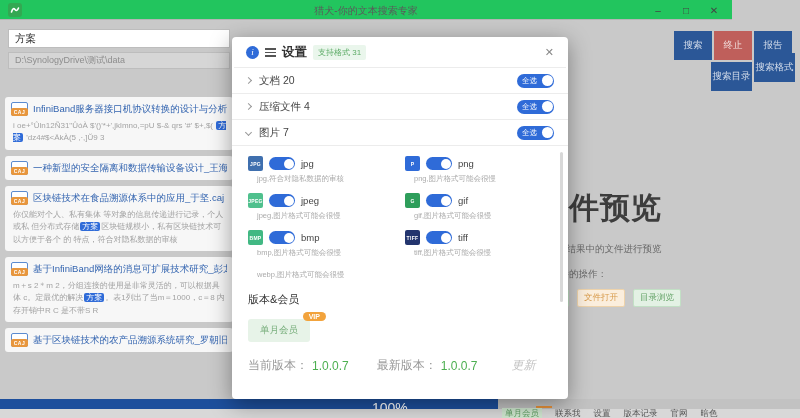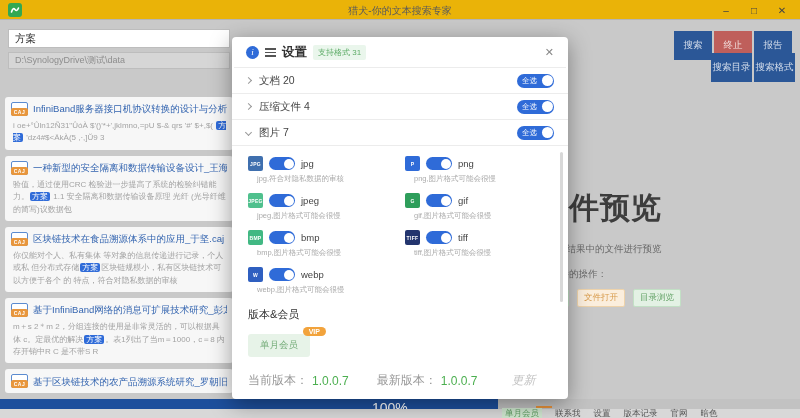--- a/index.html
+++ b/index.html
@@ -1,33 +1,33 @@
 <!DOCTYPE html>
 <html><head>
 <meta charset="utf-8">
 <style>
   * { margin:0; padding:0; box-sizing:border-box; font-family:"Liberation Sans","DejaVu Sans",sans-serif; }
   html,body { width:800px; height:418px; overflow:hidden; }
   body { background:#c9c9c9; position:relative; }
 
   
-  .titlebar { position:absolute; left:0; top:0; width:800px; height:20px; background:#eab308; border-bottom:1px solid #b5b5b5; }
+  .titlebar { position:absolute; left:0; top:0; width:732px; height:20px; background:#22c55e; border-bottom:1px solid #b5b5b5; }
   .app-logo { position:absolute; left:8px; top:3px; width:14px; height:14px; border-radius:3px; background:#33a852; display:flex; align-items:center; justify-content:center; }
   .win-title { position:absolute; left:0; right:0; top:4px; text-align:center; font-size:10px; color:#5a5a5a; }
   .win-controls { position:absolute; right:4px; top:0; height:20px; display:flex; }
   .win-btn { width:28px; height:20px; display:flex; align-items:center; justify-content:center; font-size:10px; color:#444; cursor:default; }
 
   
   .kw-input { position:absolute; left:8px; top:29px; width:222px; height:19px; background:#fff; border:1px solid #bdbdbd; font-size:10.5px; color:#333; padding:0 6px; }
   .path-input { position:absolute; left:8px; top:52px; width:222px; height:17px; background:#d6d6d6; border:1px solid #bdbdbd; font-size:9px; color:#8d8d8d; padding:0 6px; }
   .btn { position:absolute; height:29px; display:flex; align-items:center; justify-content:center; font-size:9.5px; color:#d4ddeb; background:#2b5797; }
   .btn-search { left:674px; top:31px; width:38px; }
   .btn-stop   { left:714px; top:31px; width:38px; background:#bf5f5b; color:#f1dcda; }
   .btn-report { left:754px; top:31px; width:38px; }
-  .btn-dir    { left:711px; top:53px; width:41px; }
+  .btn-dir    { left:711px; top:62px; width:41px; }
   .btn-format { left:754px; top:53px; width:41px; }
 
   
   .results { position:absolute; left:5px; top:97px; width:228px; height:300px; overflow:hidden; display:flex; flex-direction:column; gap:6px; }
   .card { background:#f7f7f7; border-radius:3px; padding:5px 6px; }
   .card-head { display:flex; align-items:center; gap:5px; }
   .caj-icon { width:17px; height:14px; flex:0 0 17px; background:#fff; border:1px solid #5b8bd0; border-radius:2px; position:relative; }
   .caj-icon span { position:absolute; left:-1px; right:-1px; bottom:-1px; height:8px; background:#e8963c; border-radius:2px; color:#fff; font-size:5px; font-weight:bold; display:flex; align-items:center; justify-content:center; letter-spacing:.5px; }
   .r-title { font-size:9.5px; color:#3465b0; line-height:1.2; white-space:nowrap; overflow:hidden; }
   .r-snip { margin:4px 0 0 2px; font-size:8px; color:#a3a3a3; line-height:1.55; word-break:break-all; }
@@ -124,21 +124,20 @@
     <div class="r-snip"><span>i oe+°Ûln12Ñ31"ÛóÀ $'()'*+',jklmno,=pU $-&amp; qrs '#' $+,$( </span><span class="hl">方案</span><span> 'dz4#$&lt;ÄkÀ(5 ,·,]Ŭ9 3</span></div>
   </div>
 
   <div class="card">
     <div class="card-head">
       <div class="caj-icon">
           <span>CAJ</span>
         </div>
       <div class="r-title">一种新型的安全隔离和数据传输设备设计_王海洋.caj</div>
     </div>
-    <div class="r-snip"><span>验值，通过使用CRC 检验进一步提高了系统的检验纠错能力。</span><span class="hl">方案</span><span> 1.1 安全隔离和数据传输设备原理 光纤 (光导纤维的简写)议数据包</span></div>
   </div>
 
   <div class="card">
     <div class="card-head">
       <div class="caj-icon">
           <span>CAJ</span>
         </div>
       <div class="r-title">区块链技术在食品溯源体系中的应用_于坚.caj</div>
     </div>
     <div class="r-snip"><span>你仅能对个人、私有集体 等对象的信息传递进行记录，个人或私 但分布式存储</span><span class="hl">方案</span><span>区块链规模小，私有区块链技术可以方便于各个 的 特点，符合对隐私数据的审核</span></div>
@@ -296,27 +295,20 @@
       <span class="fmt-icon" style="background: rgb(35, 53, 110);">TIFF</span>
       <span class="mini-toggle">
             <span class="knob"></span>
           </span>
       <span class="fmt-name">tiff</span>
     </div>
     <div class="fmt-desc">tiff,图片格式可能会很慢</div>
   </div>
 
   <div>
-    <div class="fmt-head">
-      <span class="fmt-icon" style="background: rgb(47, 95, 192);">W</span>
-      <span class="mini-toggle">
-            <span class="knob"></span>
-          </span>
-      <span class="fmt-name">webp</span>
-    </div>
     <div class="fmt-desc">webp,图片格式可能会很慢</div>
   </div>
 </div>
   <div class="m-scrollbar"></div>
   <div class="member">
     <div class="member-h">版本&amp;会员</div>
     <div class="plan-btn">
       <span>单月会员</span>
       <span class="vip-badge">VIP</span>
     </div>

